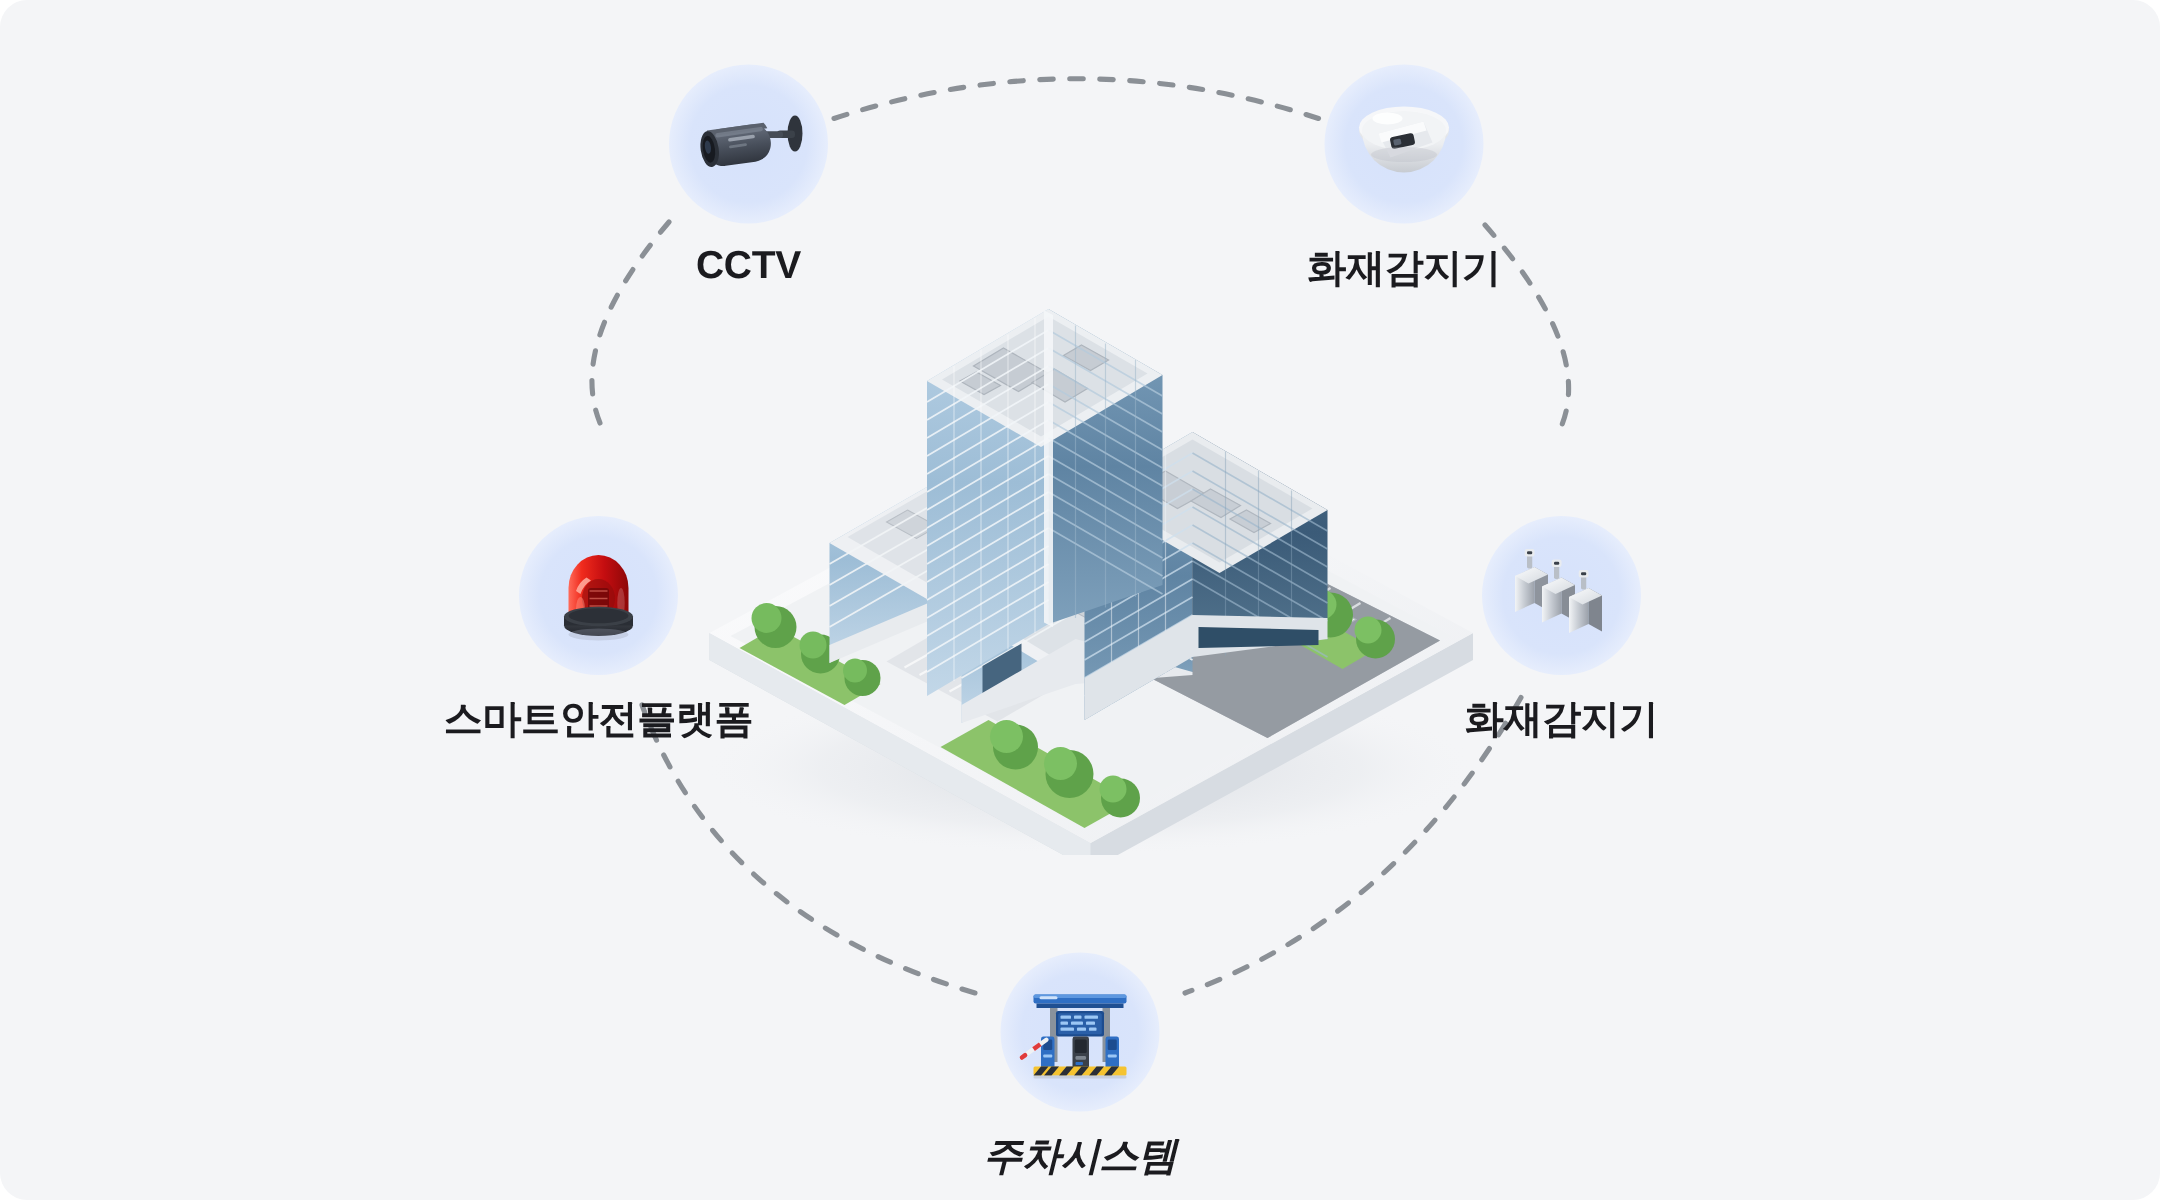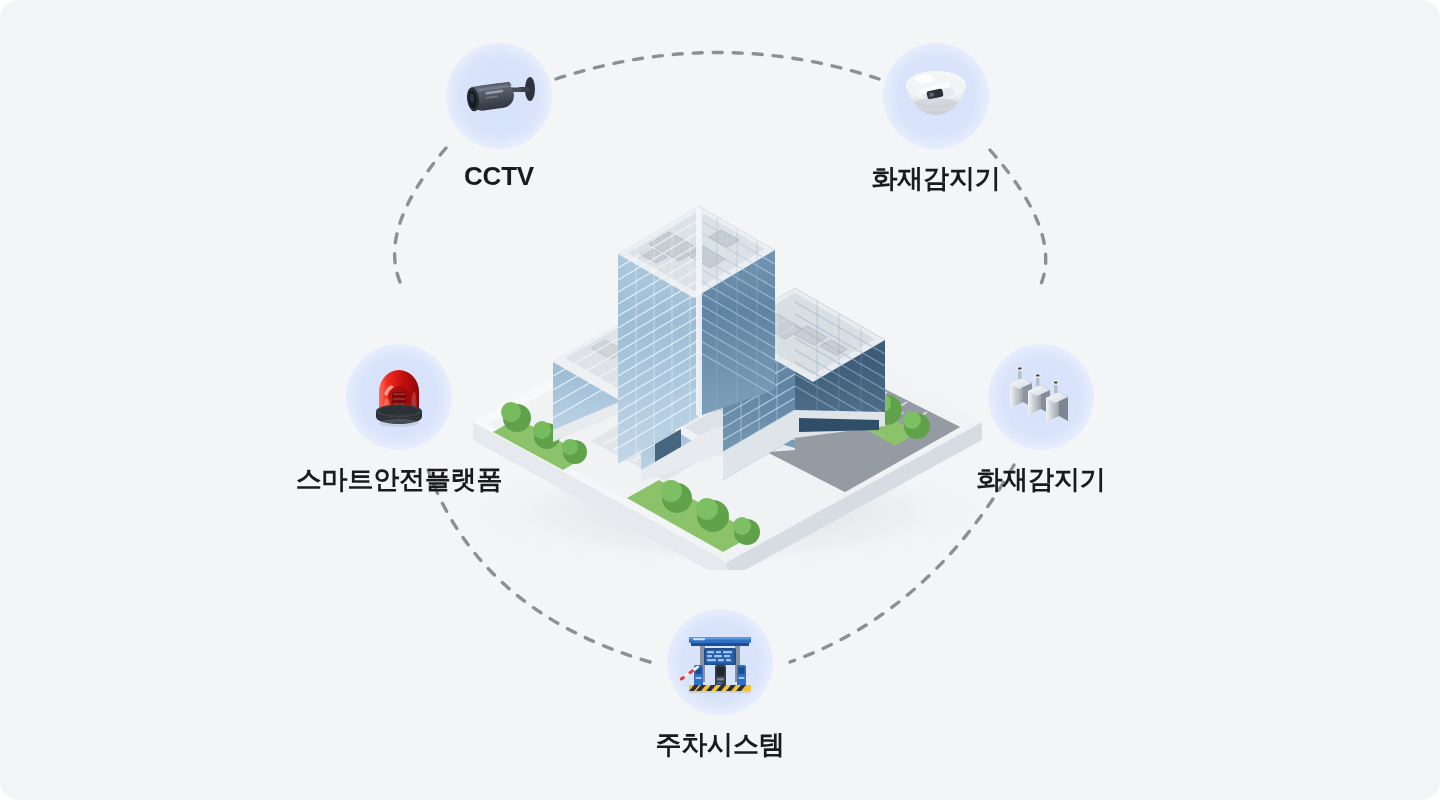--- a/index.html
+++ b/index.html
@@ -63,21 +63,21 @@
     font-weight: 700;
     color: #1b1b1f;
     letter-spacing: -0.2px;
     white-space: nowrap;
   }
 
   
   #node-cctv      { left: 499px; top: 43px; }
   #node-fire      { left: 936px; top: 43px; }
   #node-access    { left: 1041px; top: 344px; }
-  #node-parking   { left: 720px; top: 609px; }
+  #node-parking   { left: 720px; top: 635px; font-style: italic; }
   #node-platform  { left: 399px; top: 344px; }
 
   
   #building {
     position: absolute;
     left: 455px;
     top: 100px;
     width: 545px;
     height: 470px;
   }

